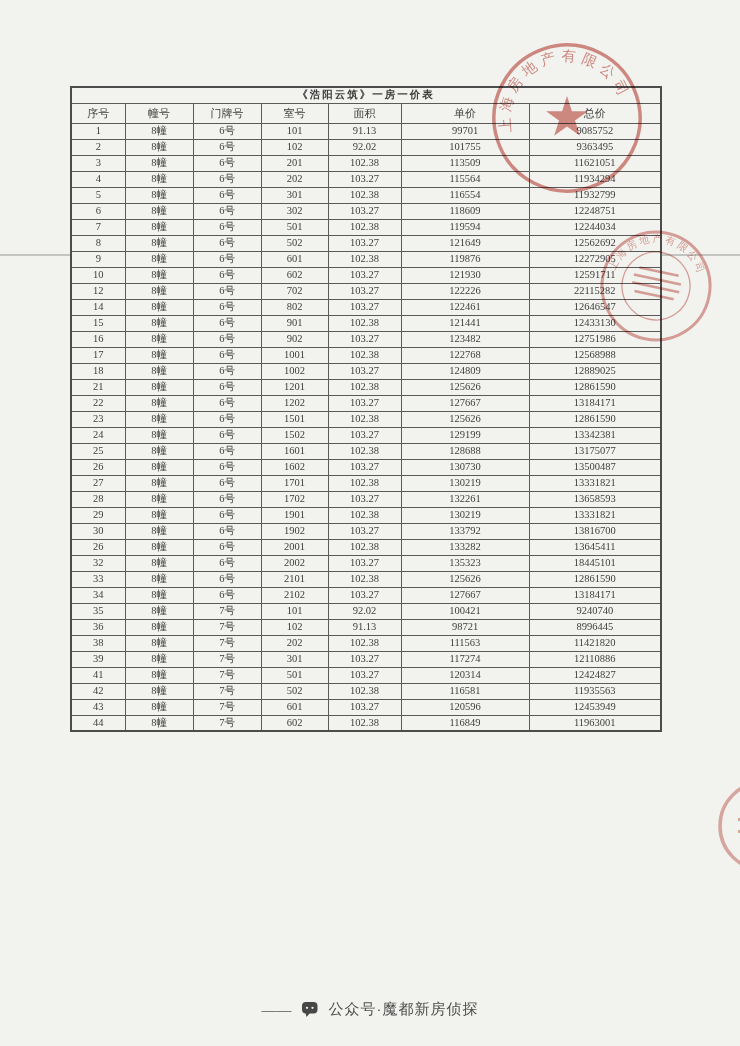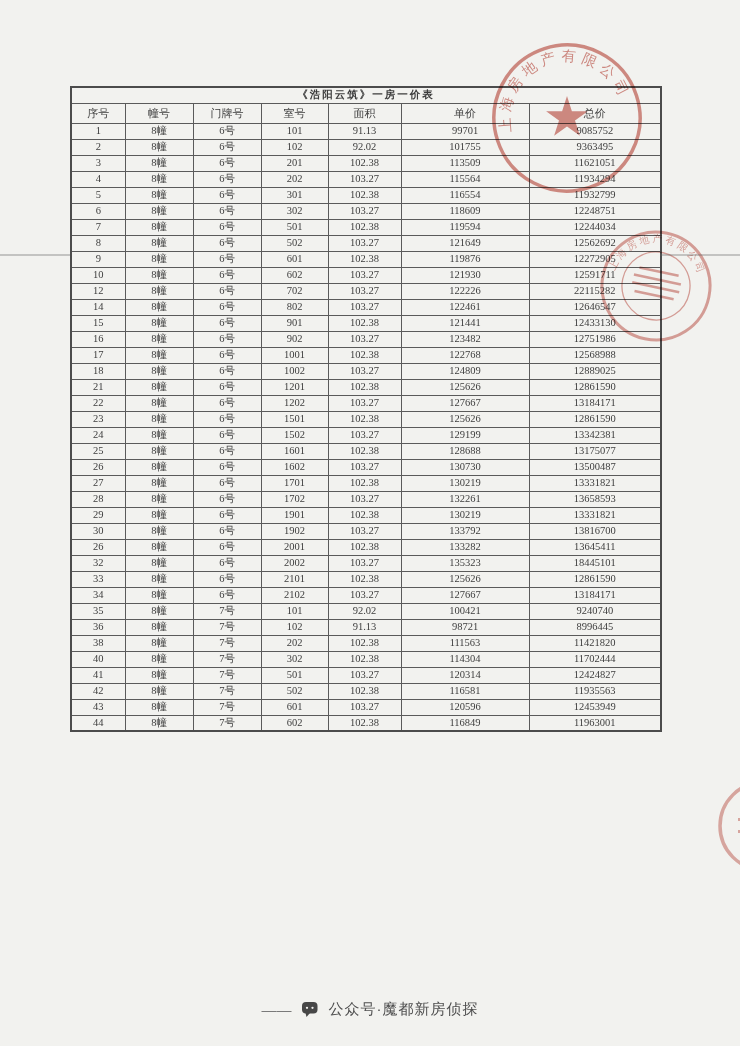--- a/index.html
+++ b/index.html
@@ -361,27 +361,27 @@
         <tr>
           <td>38</td>
           <td>8幢</td>
           <td>7号</td>
           <td>202</td>
           <td>102.38</td>
           <td>111563</td>
           <td>11421820</td>
         </tr>
         <tr>
-          <td>40</td>
-          <td>8幢</td>
-          <td>7号</td>
-          <td>302</td>
-          <td>102.38</td>
-          <td>114304</td>
-          <td>11702444</td>
+          <td>39</td>
+          <td>8幢</td>
+          <td>7号</td>
+          <td>301</td>
+          <td>103.27</td>
+          <td>117274</td>
+          <td>12110886</td>
         </tr>
         <tr>
           <td>41</td>
           <td>8幢</td>
           <td>7号</td>
           <td>501</td>
           <td>103.27</td>
           <td>120314</td>
           <td>12424827</td>
         </tr>

